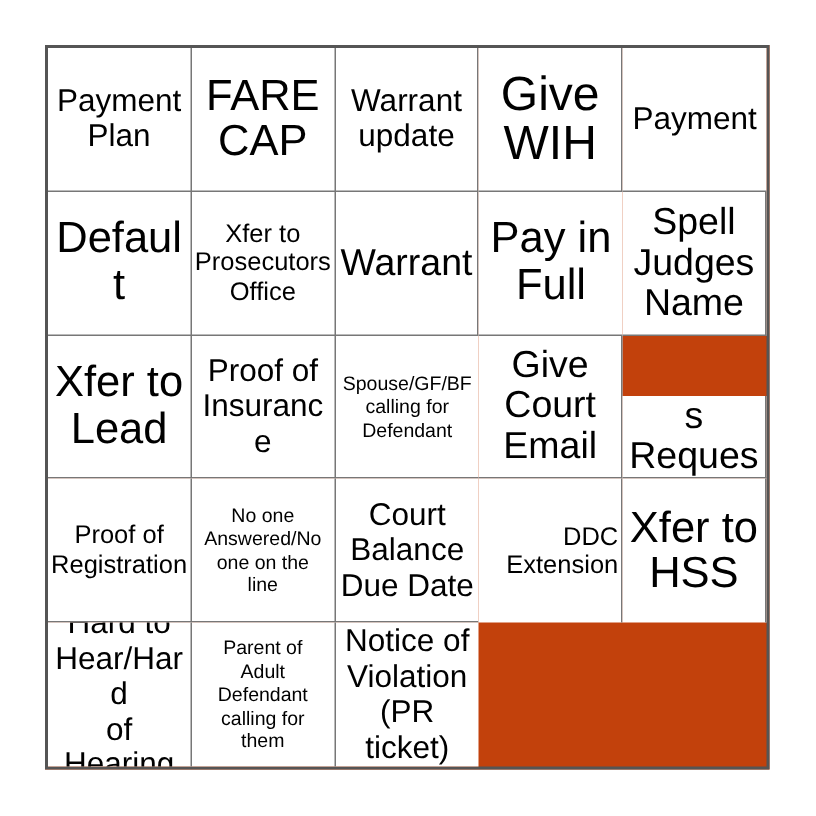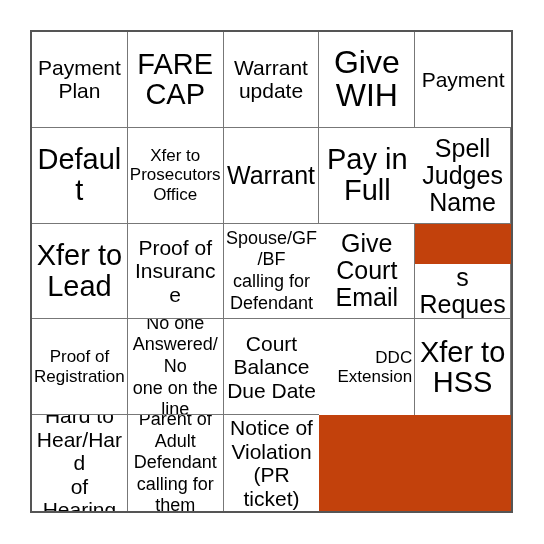--- a/index.html
+++ b/index.html
@@ -50,21 +50,21 @@
     white-space: pre-line;
     word-wrap: break-word;
   }
 
   
   .fs-xxl .cell-text { font-size: 32px; line-height: 1.04; }
   .fs-xl  .cell-text { font-size: 29px; line-height: 1.06; }
   .fs-lg  .cell-text { font-size: 25px; line-height: 1.08; }
   .fs-md  .cell-text { font-size: 21px; line-height: 1.12; }
   .fs-sm  .cell-text { font-size: 17px; line-height: 1.15; }
-  .fs-xs  .cell-text { font-size: 18px; line-height: 1.2; }
+  .fs-xs  .cell-text { font-size: 13px; line-height: 1.2; }
 </style>
 </head>
 <body>
 
 <div id="bingo-card" style="grid-template-columns: repeat(5, 1fr); grid-template-rows: repeat(5, 1fr); border-color: rgb(85, 85, 85); background: #c2410c;">
     <div class="bingo-cell fs-md" style="border-right-color: rgb(119, 119, 119); border-bottom-color: rgb(119, 119, 119); color: rgb(0, 0, 0);">
       <span class="cell-text">Payment
 Plan</span>
     </div>
     <div class="bingo-cell fs-xl" style="border-right-color: rgb(119, 119, 119); border-bottom-color: rgb(119, 119, 119); color: rgb(0, 0, 0);">

